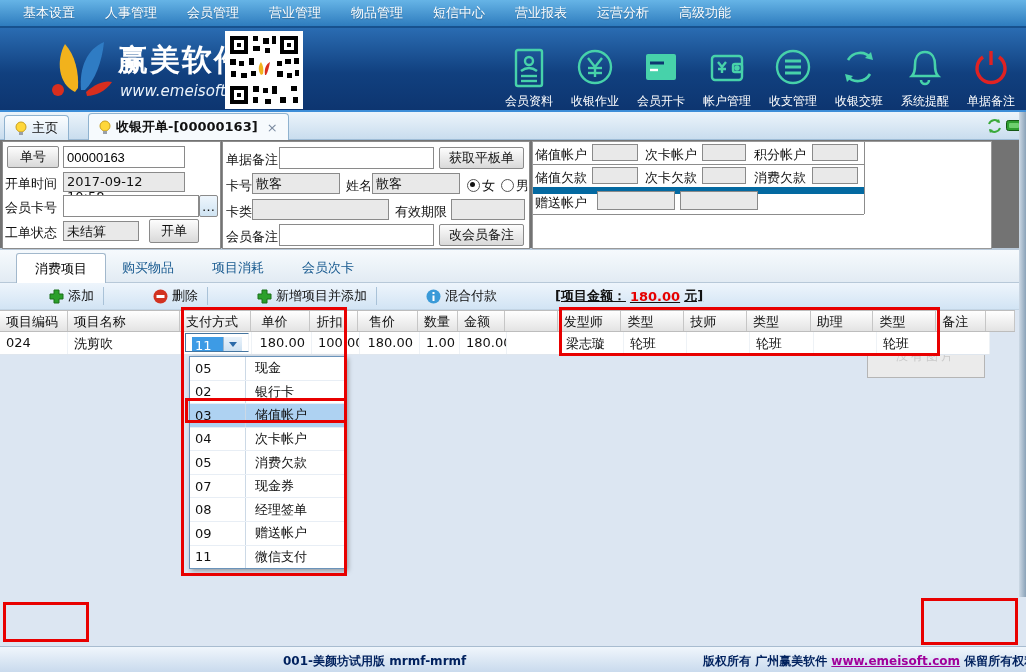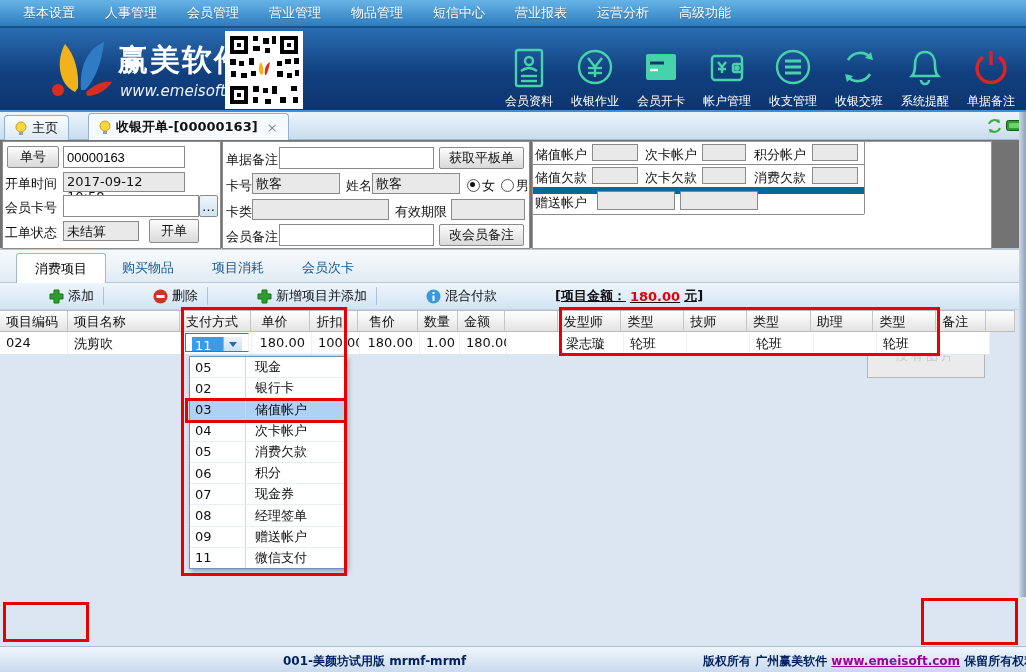--- a/index.html
+++ b/index.html
@@ -478,24 +478,20 @@
       </div>
     <div class="dd-row">
         <span class="dd-code">04</span>
         <span class="dd-name">次卡帐户</span>
       </div>
     <div class="dd-row">
         <span class="dd-code">05</span>
         <span class="dd-name">消费欠款</span>
       </div>
     <div class="dd-row">
-        <span class="dd-code">06</span>
-        <span class="dd-name">积分</span>
-      </div>
-    <div class="dd-row">
         <span class="dd-code">07</span>
         <span class="dd-name">现金券</span>
       </div>
     <div class="dd-row">
         <span class="dd-code">08</span>
         <span class="dd-name">经理签单</span>
       </div>
     <div class="dd-row">
         <span class="dd-code">09</span>
         <span class="dd-name">赠送帐户</span>

